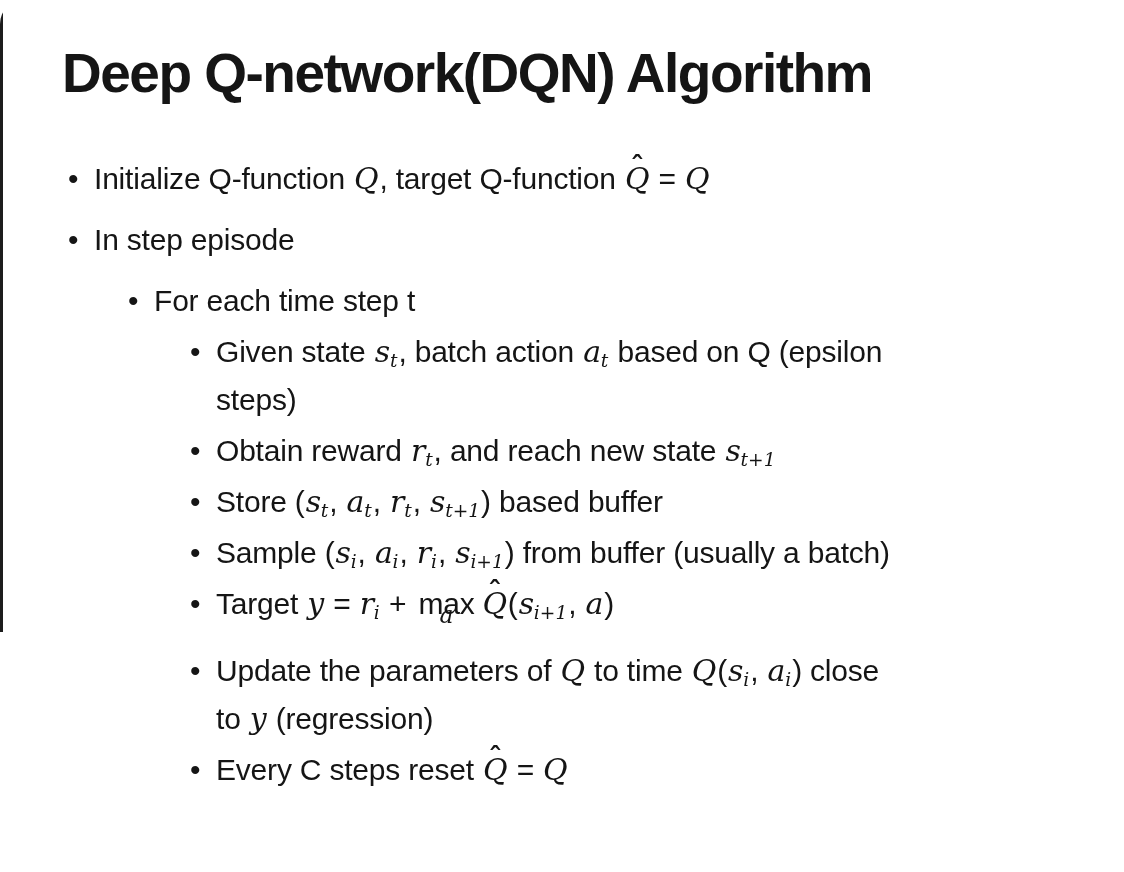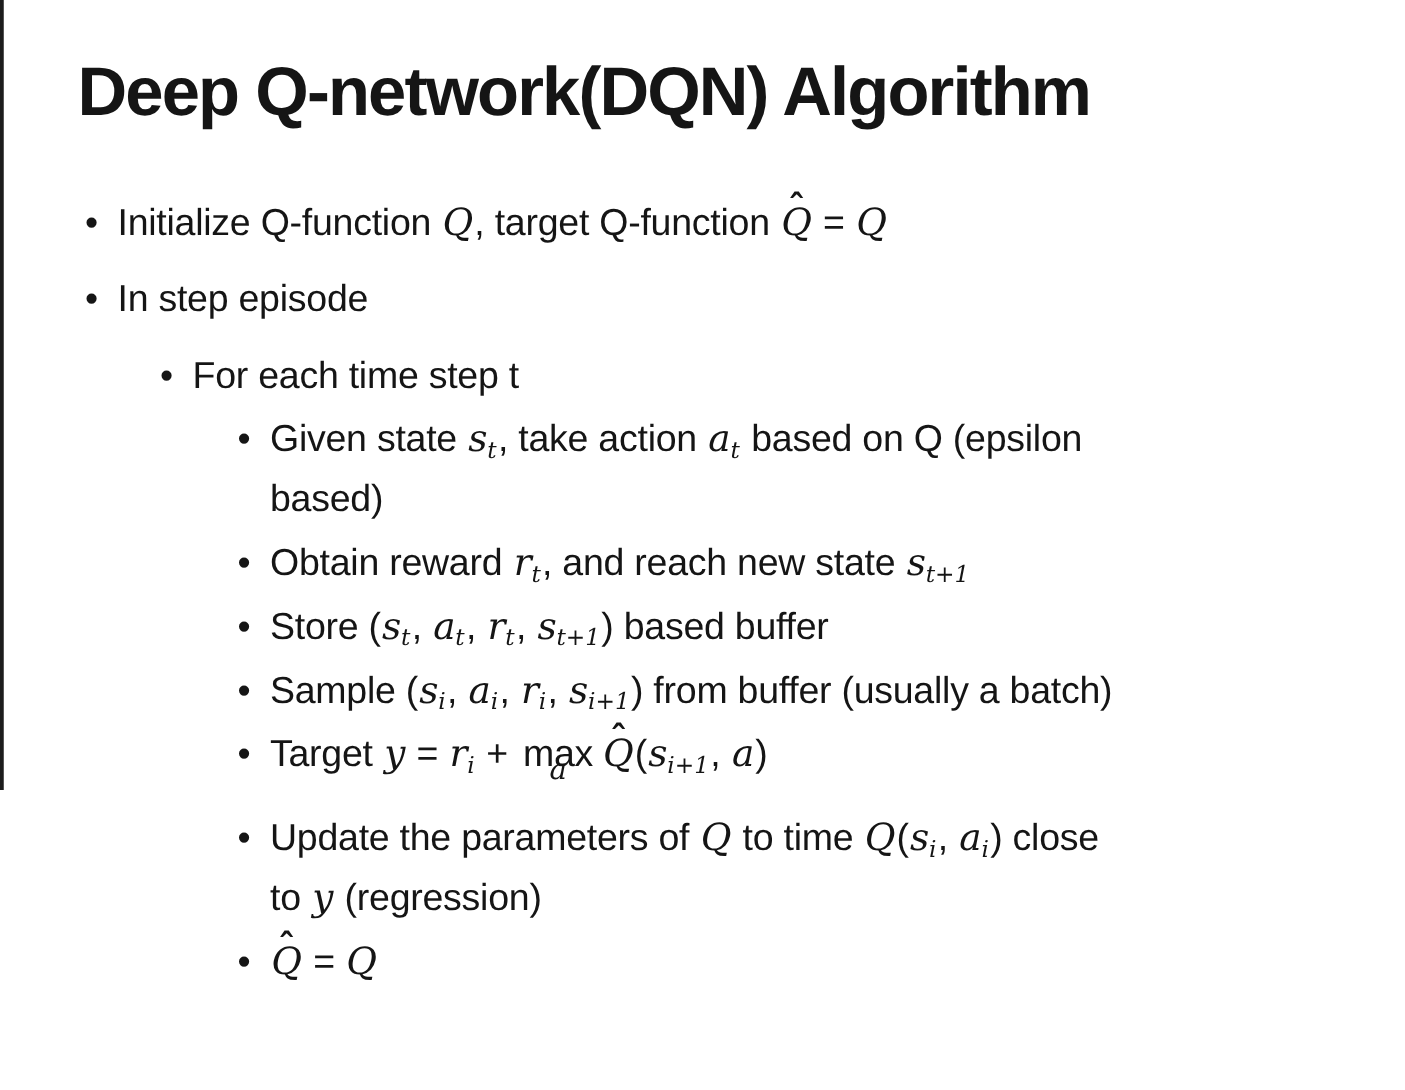--- a/index.html
+++ b/index.html
@@ -8,20 +8,21 @@
     background: #ffffff;
   }
   .slide {
     position: relative;
     width: 1124px;
     height: 872px;
     background: #ffffff;
     overflow: hidden;
     font-family: "Liberation Sans", sans-serif;
     color: #151515;
+    border-radius: 24px;
   }
   .edge-line {
     position: absolute;
     left: 0;
     top: 0;
     width: 3px;
     height: 632px;
     background: #1c1c1c;
   }
   .title {
@@ -100,21 +101,21 @@
       <div class="row lvl1">
         <span class="marker">•</span>
         <span class="text"><span>In step episode</span></span>
       </div>
       <div class="row lvl2">
         <span class="marker">•</span>
         <span class="text"><span>For each time step t</span></span>
       </div>
       <div class="row lvl3">
         <span class="marker">•</span>
-        <span class="text"><span>Given state </span><span class="math">s<sub class="msub">t</sub></span><span>, take action </span><span class="math">a<sub class="msub">t</sub></span><span> based on Q (epsilon</span><br><span>based)</span></span>
+        <span class="text"><span>Given state </span><span class="math">s<sub class="msub">t</sub></span><span>, batch action </span><span class="math">a<sub class="msub">t</sub></span><span> based on Q (epsilon</span><br><span>steps)</span></span>
       </div>
       <div class="row lvl3">
         <span class="marker">•</span>
         <span class="text"><span>Obtain reward </span><span class="math">r<sub class="msub">t</sub></span><span>, and reach new state </span><span class="math">s<sub class="msub">t+1</sub></span></span>
       </div>
       <div class="row lvl3">
         <span class="marker">•</span>
         <span class="text"><span>Store (</span><span class="math">s<sub class="msub">t</sub></span><span>, </span><span class="math">a<sub class="msub">t</sub></span><span>, </span><span class="math">r<sub class="msub">t</sub></span><span>, </span><span class="math">s<sub class="msub">t+1</sub></span><span>) based buffer</span></span>
       </div>
       <div class="row lvl3">
@@ -124,16 +125,16 @@
       <div class="row lvl3 has-under">
         <span class="marker">•</span>
         <span class="text"><span>Target </span><span class="math">y</span><span> = </span><span class="math">r<sub class="msub">i</sub></span><span> + </span><span class="maxop"><span class="opname">max</span><span class="opunder">a</span></span><span class="math hat"><span class="hatmark">ˆ</span>Q</span><span>(</span><span class="math">s<sub class="msub">i+1</sub></span><span>, </span><span class="math">a</span><span>)</span></span>
       </div>
       <div class="row lvl3">
         <span class="marker">•</span>
         <span class="text"><span>Update the parameters of </span><span class="math">Q</span><span> to time </span><span class="math">Q</span><span>(</span><span class="math">s<sub class="msub">i</sub></span><span>, </span><span class="math">a<sub class="msub">i</sub></span><span>) close</span><br><span>to </span><span class="math">y</span><span> (regression)</span></span>
       </div>
       <div class="row lvl3">
         <span class="marker">•</span>
-        <span class="text"><span class="math hat"><span class="hatmark">ˆ</span>Q</span><span> = </span><span class="math">Q</span></span>
+        <span class="text"><span>Every C steps reset </span><span class="math hat"><span class="hatmark">ˆ</span>Q</span><span> = </span><span class="math">Q</span></span>
       </div>
     </div>
 </div>
 
 </body></html>

